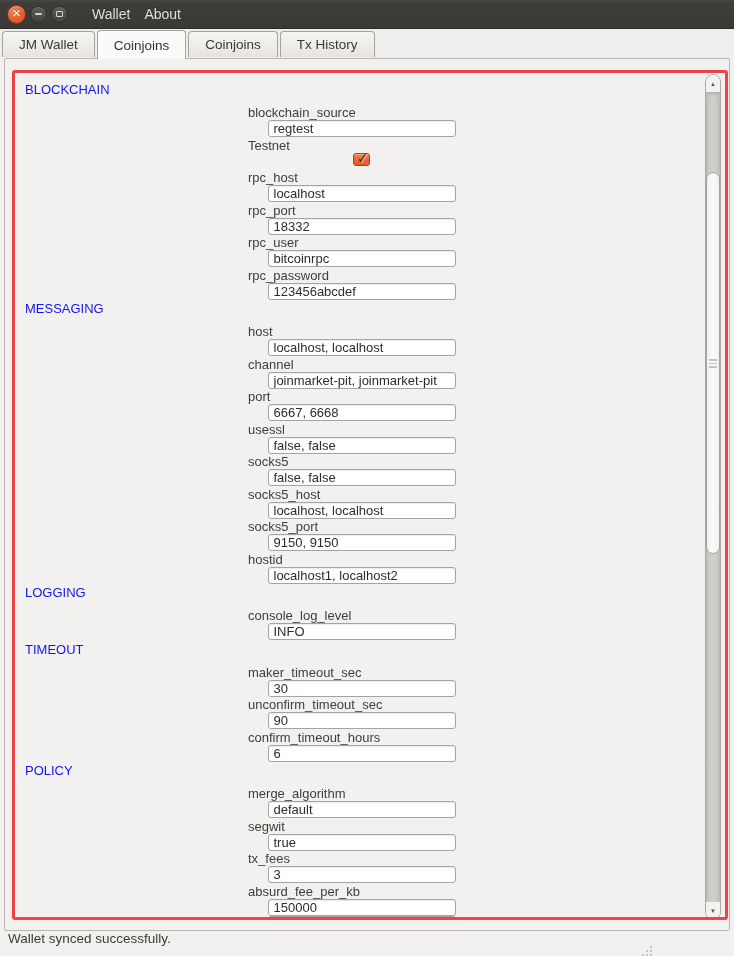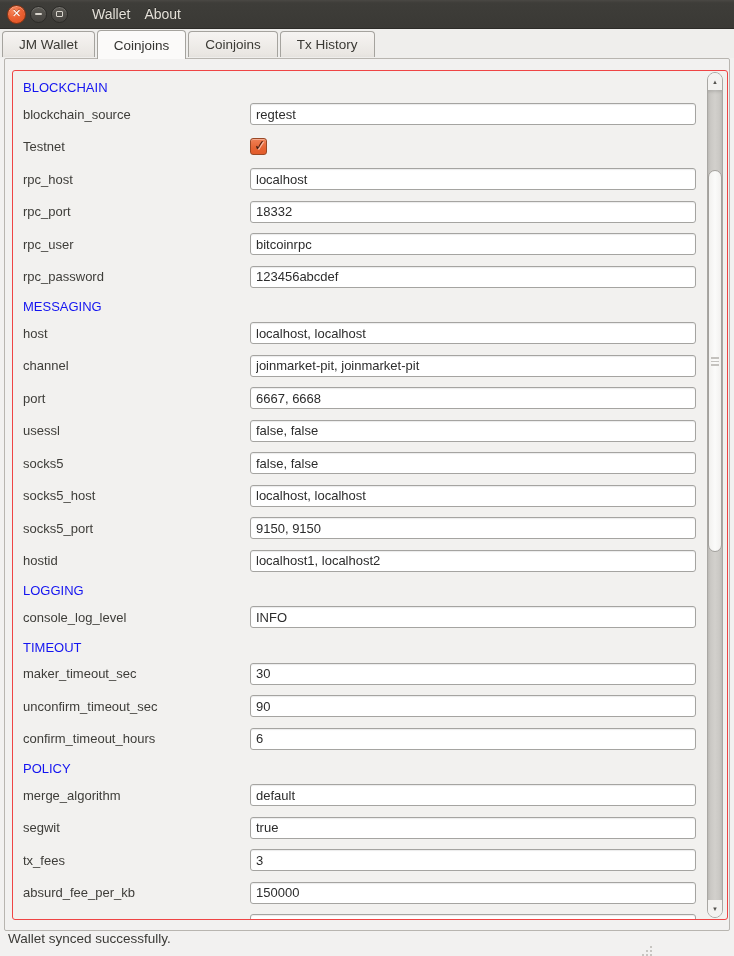--- a/index.html
+++ b/index.html
@@ -71,34 +71,34 @@
 
   
   .content-pane{
     position:absolute;left:4px;top:58px;width:726px;height:873px;
     background:var(--win-bg);
     border:1px solid var(--frame-border);
     border-radius:2px;z-index:1;
   }
   .scroll-frame{
     position:absolute;left:7px;top:11px;width:716px;height:850px;
-    border:1px solid #ef4444;border-radius:3px;
+    border:3px solid #ef4444;border-radius:3px;
     background:#F2F1EF;overflow:hidden;
   }
   .form-area{
     position:absolute;left:1px;top:0;width:692px;height:100%;
     padding:8px 10px 0 9px;
   }
   .section-row{
     height:24px;padding-top:1px;
     color:var(--blue);font-size:13px;line-height:16px;
   }
   .field-row{
     height:22px;margin-bottom:10.5px;
-    display:flex;align-items:center;
+    display:flex;align-items:center;flex-direction:column;
   }
   .field-label{
     flex:none;width:227px;font-size:13px;color:#3E3D39;
   }
   .field-input{
     flex:1;height:22px;
     background:#FFFFFF;
     border:1px solid #A5A4A1;border-radius:3px;
     box-shadow:inset 0 1px 1px rgba(0,0,0,.08);
     font-family:Liberation Sans, sans-serif;

